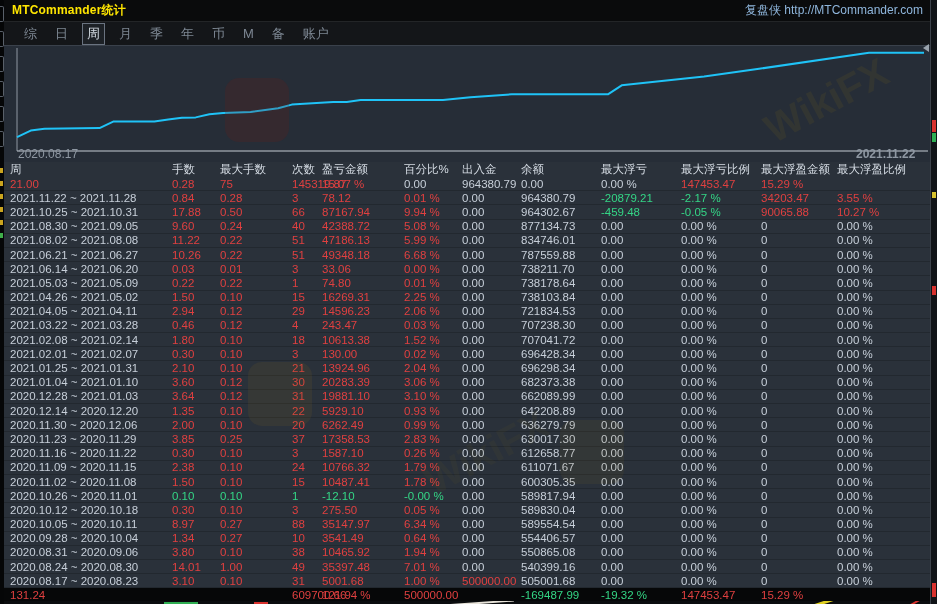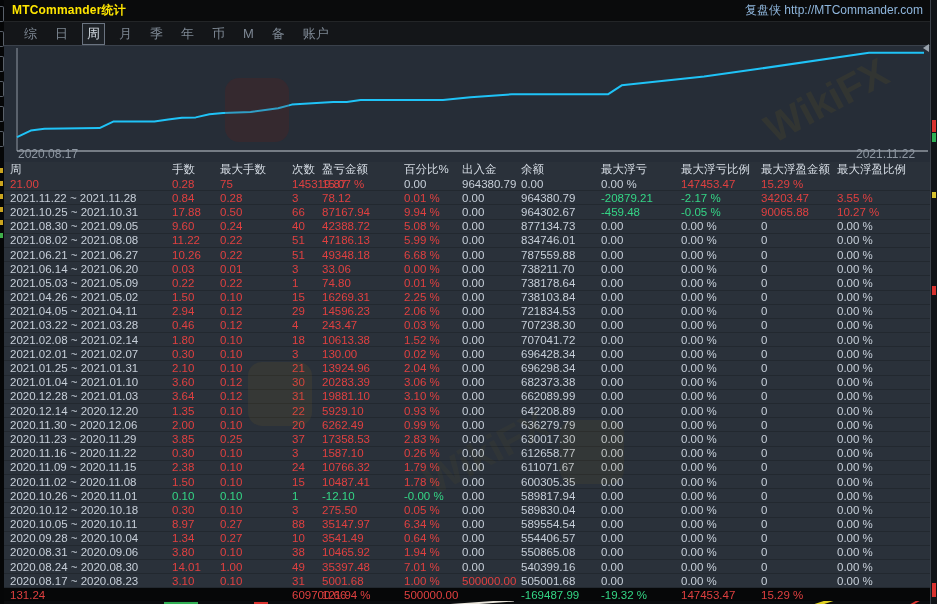--- a/index.html
+++ b/index.html
@@ -26,21 +26,21 @@
            display:flex;align-items:center;gap:10px;padding-left:16px;box-sizing:border-box;}
   .mi{color:#7d8793;font-size:13px;padding:1px 4px;cursor:default;}
   .mi.sel{color:#d4dbe2;border:1px solid #6a7380;background:#1d2126;}
 
   
   .chart{position:absolute;left:4px;right:6px;top:45px;height:117px;background:#262d37;
          border-top:1px solid #3a414b;box-sizing:border-box;}
   .chart svg{position:absolute;inset:0;}
   .xlabel{position:absolute;bottom:1px;font-size:12px;color:#8e97a2;}
   .xlabel.start{left:14px;}
-  .xlabel.end{left:852px;}
+  .xlabel.end{left:852px;font-weight:bold;}
   .splitter-tri{position:absolute;right:2px;top:-2px;width:0;height:0;
                 border-top:4px solid transparent;border-bottom:4px solid transparent;border-right:6px solid #9aa3ad;}
 
   
   .table{position:absolute;left:4px;right:6px;top:162px;bottom:3px;background:#2a313a;box-sizing:border-box;}
   .thead,.tr{display:grid;grid-template-columns:162px 48px 72px 30px 82px 58px 59px 80px 80px 80px 76px 1fr;
              padding-left:6px;box-sizing:border-box;white-space:nowrap;}
   .thead{height:15px;align-items:center;}
   .thead .c{color:#d6dde5;font-size:11.5px;}
   .tr{height:14.2px;align-items:center;border-bottom:1px solid rgba(0,0,0,0.18);}

